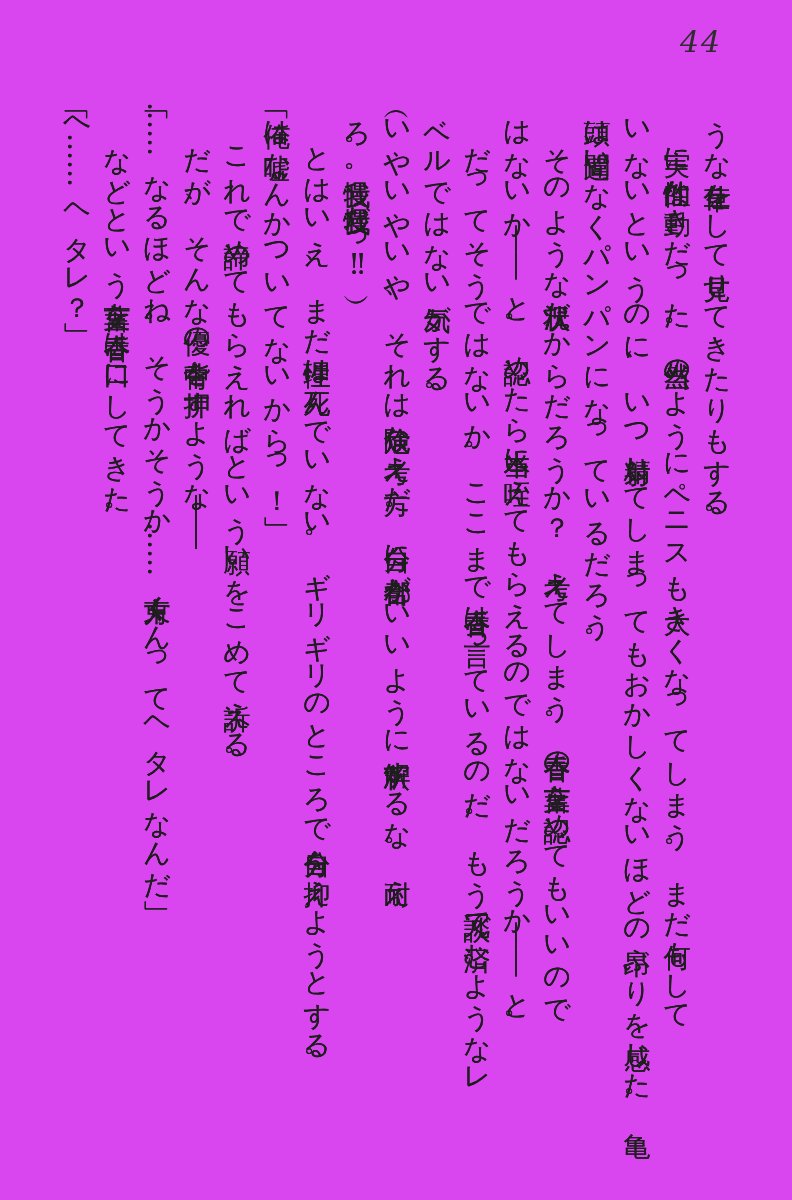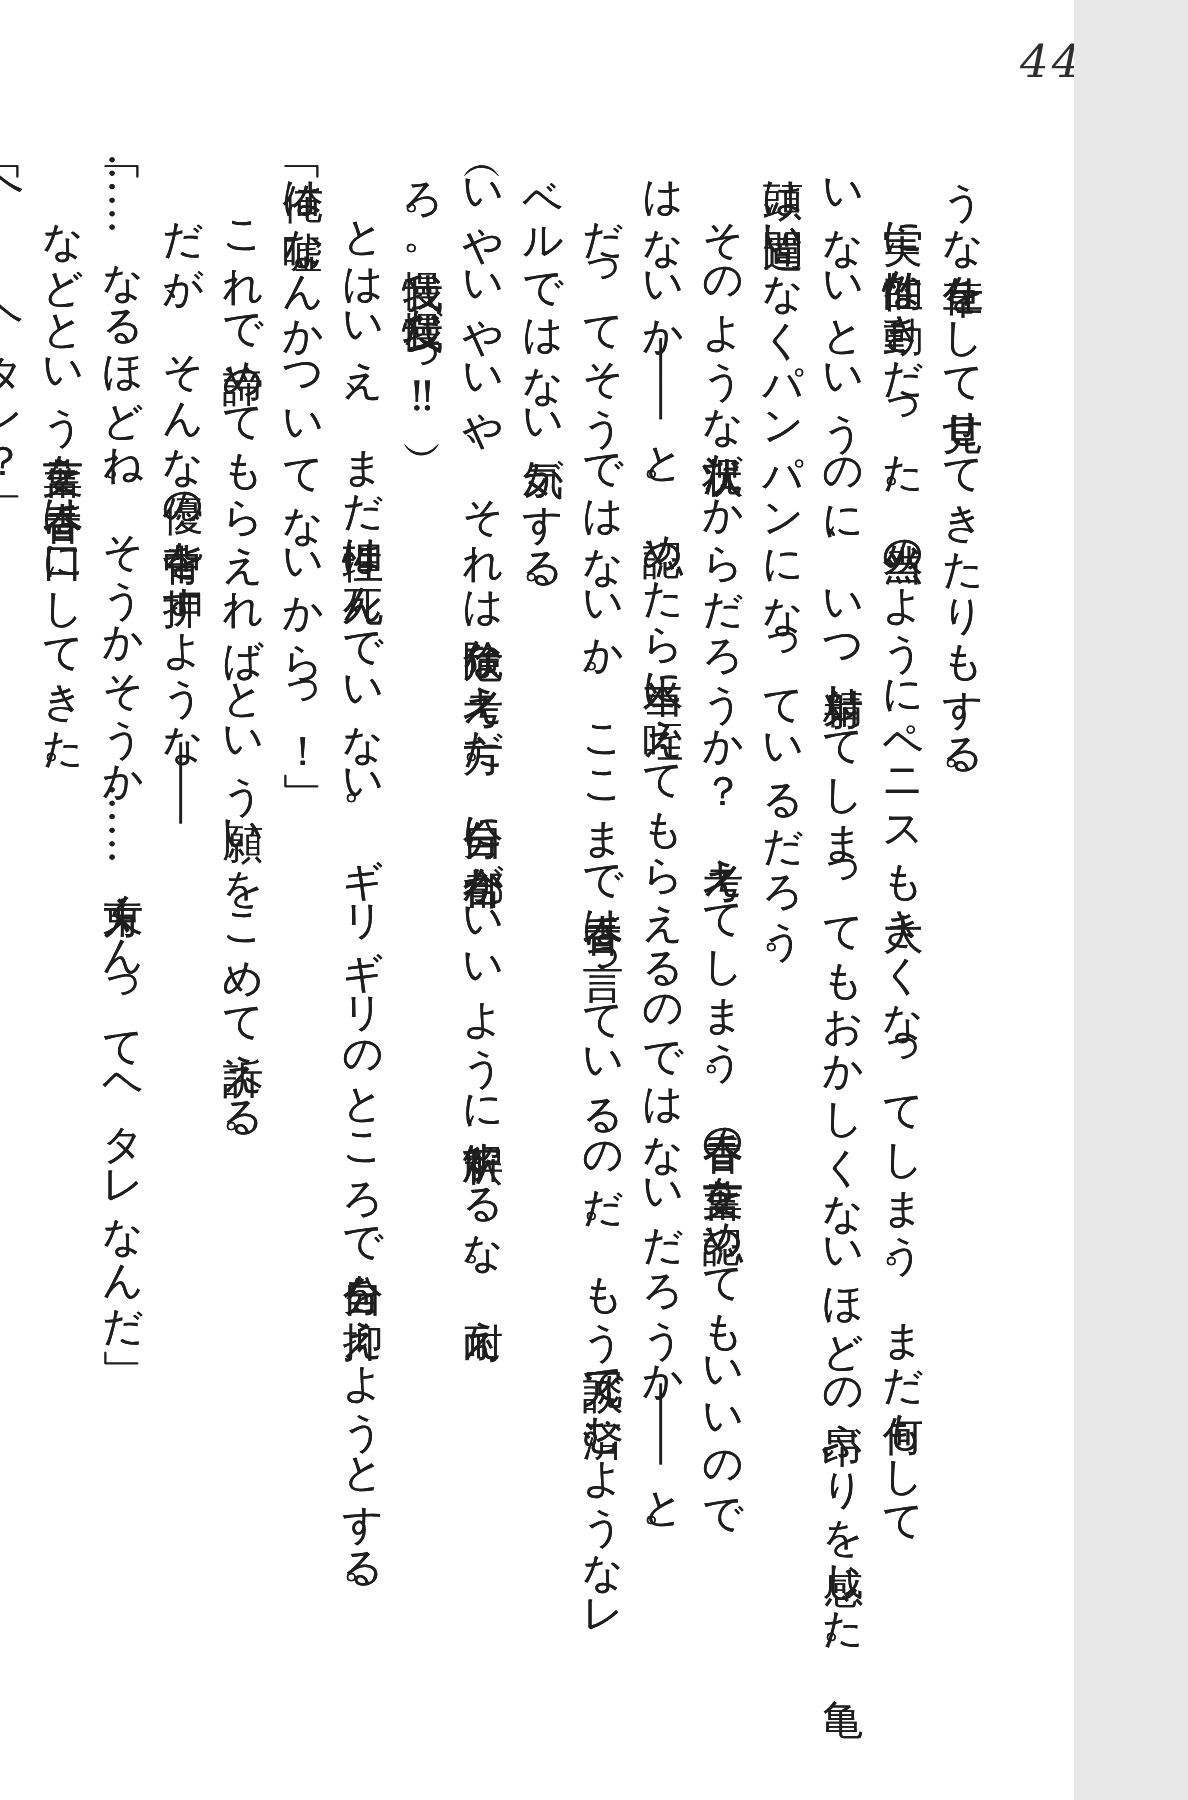--- a/index.html
+++ b/index.html
@@ -2,23 +2,23 @@
 <html lang="ja"><head>
 <meta charset="utf-8">
 <style>
   html, body {
     margin: 0;
     padding: 0;
     background: #e8e8e8;
   }
   .book-page {
     position: relative;
-    width: 716px;
+    width: 792px;
     height: 1200px;
-    background: #ffffff;
+    background: #d946ef;
     overflow: hidden;
     font-family: "DejaVu Serif", "Liberation Serif", serif;
   }
   .page-number {
     position: absolute;
     top: 24px;
     left: 680px;
     font-size: 30px;
     font-style: italic;
     color: #2e2e2e;

